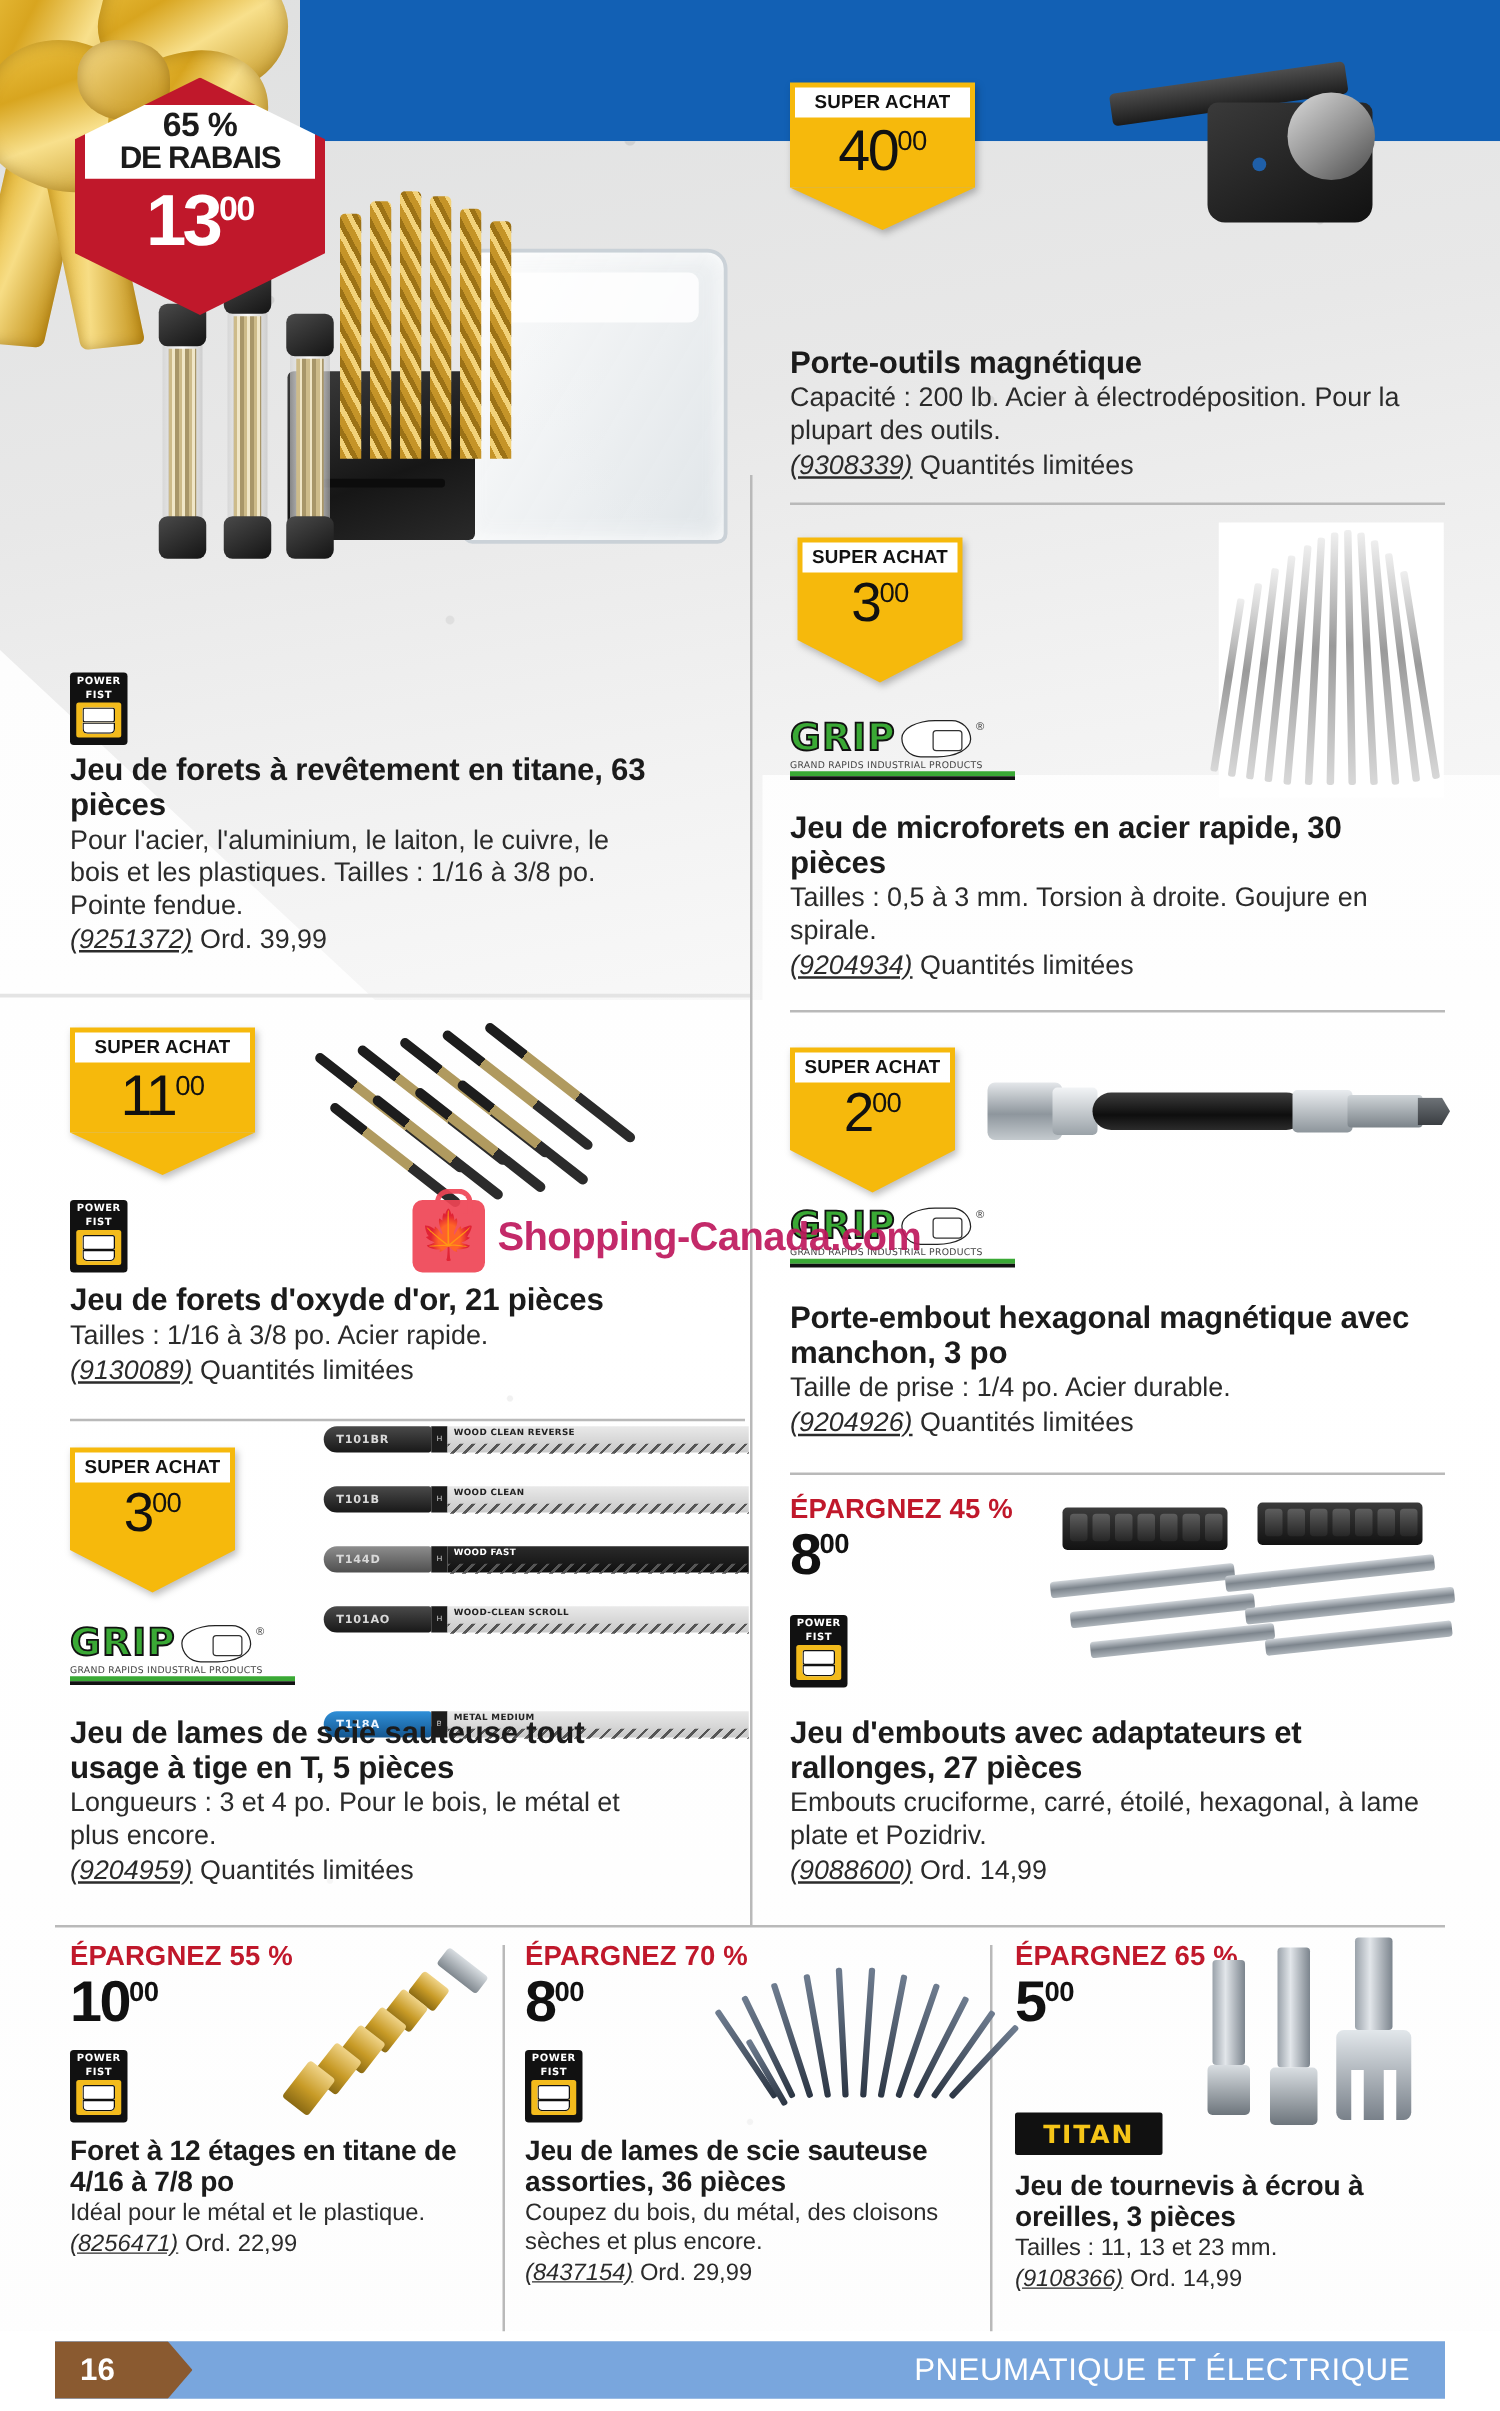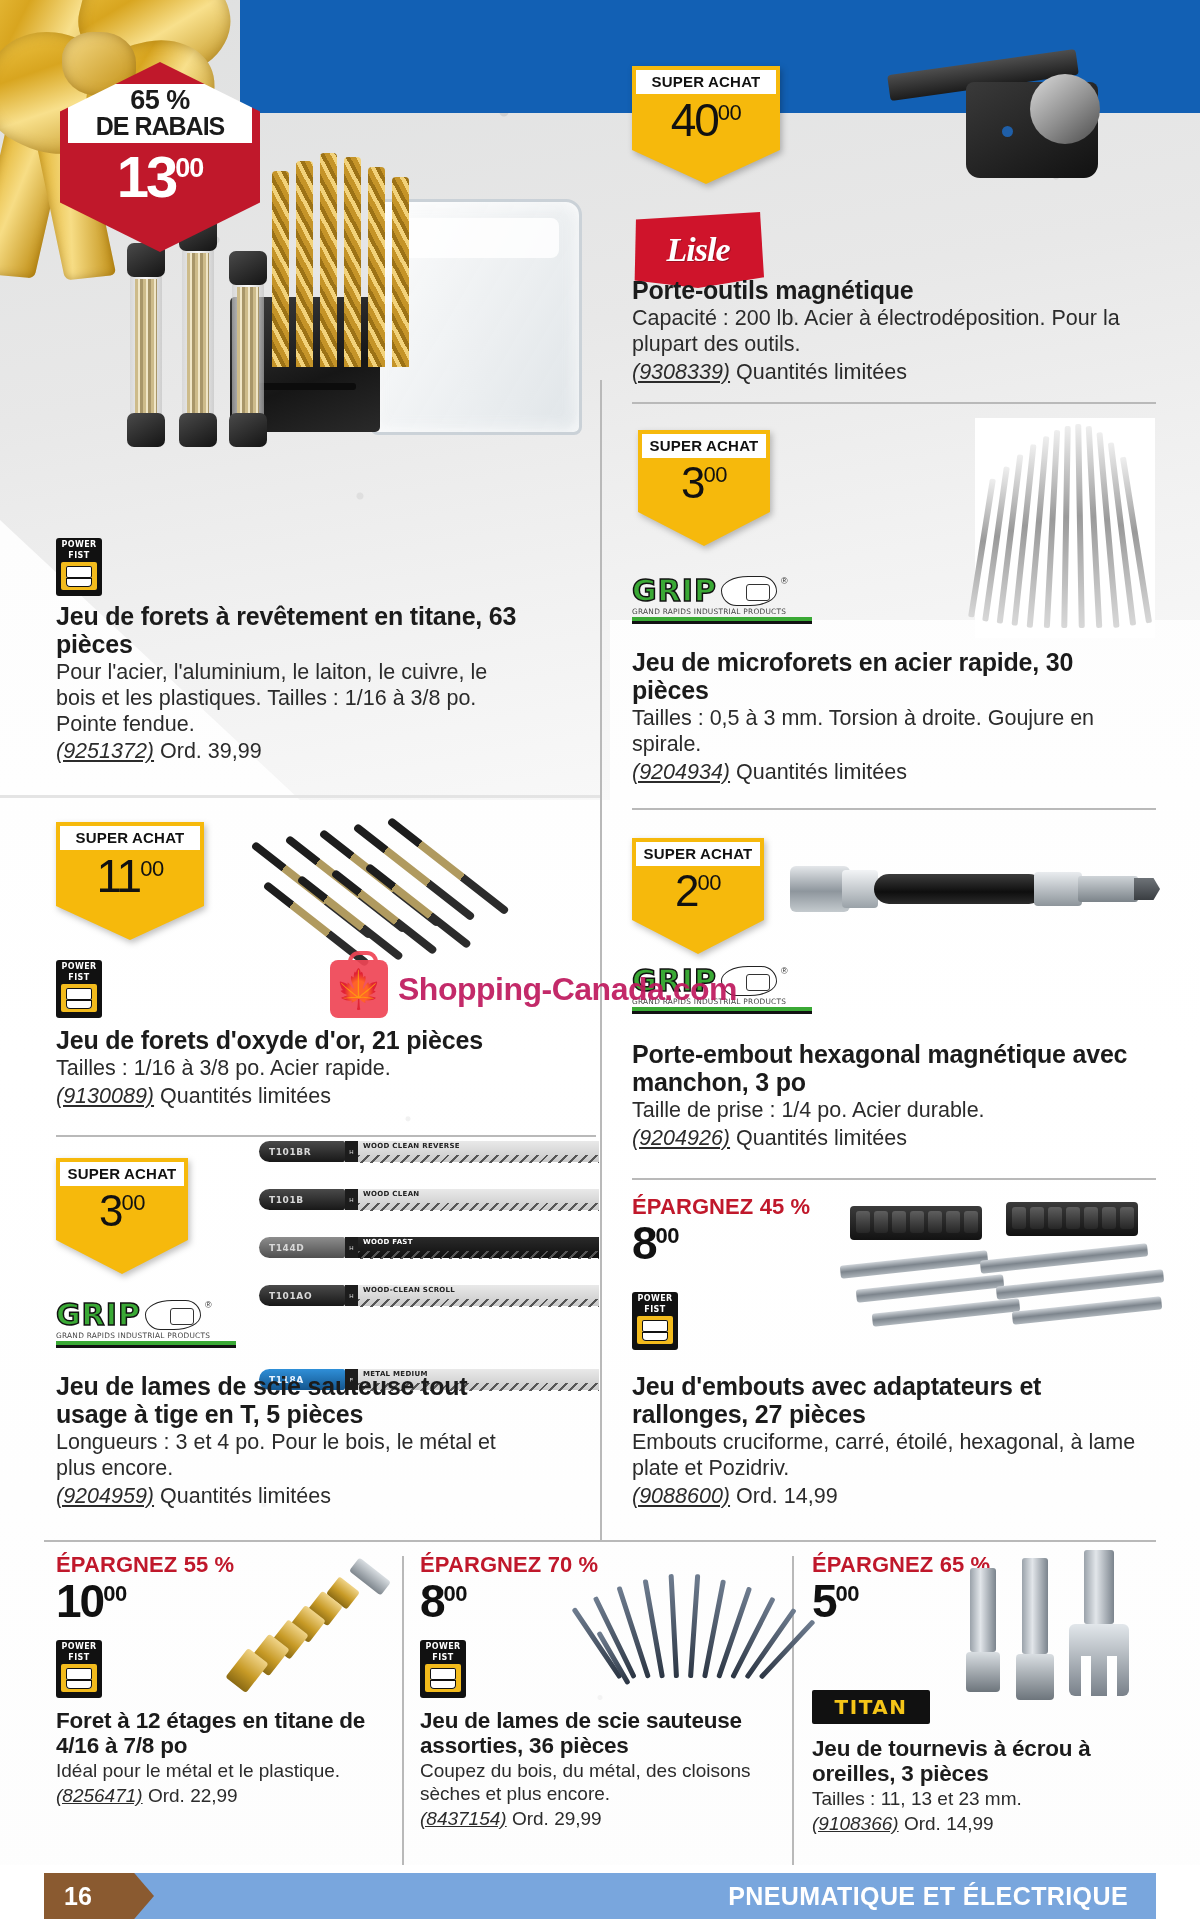--- a/index.html
+++ b/index.html
@@ -389,21 +389,21 @@
     position:absolute; left:0; bottom:0; width:1200px; height:64px;
     background:#ffffff;
   }
   .footer .bar {
     position:absolute; left:44px; top: 8px; width: 1112px; height: 46px;
     background:#79a6dd;
     display:flex; align-items:center; justify-content:flex-end;
     padding-right: 28px;
   }
   .footer .bar span {
-    color:#fff; font-size:25px; font-weight:700; letter-spacing:.4px;
+    color:#fff; font-size:25px; font-weight:400; letter-spacing:.4px;
   }
   .footer .pagenum {
     position:absolute; left:44px; top:8px; width: 110px; height:46px;
     background:#8a5a30; color:#fff;
     clip-path: polygon(0 0, 82% 0, 100% 50%, 82% 100%, 0 100%);
     display:flex; align-items:center; padding-left: 20px;
     font-size: 25px; font-weight:700;
   }
 </style>
 </head>
@@ -611,25 +611,20 @@
     <div class="point"></div>
   </div>
 
   <div style="position:absolute;left:880px;top:48px;width:230px;height:180px;">
     <div style="position:absolute;left:8px;top:14px;width:190px;height:26px;background:linear-gradient(180deg,#4e4e4e,#1c1c1c);border-radius:4px;transform:rotate(-8deg);"></div>
     <div style="position:absolute;left:86px;top:34px;width:132px;height:96px;background:linear-gradient(150deg,#3a3a3a,#111);border-radius:8px 8px 14px 14px;"></div>
     <div style="position:absolute;left:150px;top:26px;width:70px;height:70px;border-radius:50%;background:linear-gradient(140deg,#dcdcdc,#8f8f8f 55%,#4b4b4b);"></div>
     <div style="position:absolute;left:122px;top:78px;width:11px;height:11px;border-radius:50%;background:#1f5fa8;"></div>
   </div>
 
-  <div style="position:absolute;left:632px;top:212px;">
-    <div class="lisle-logo">
-        <span>Lisle</span>
-      </div>
-  </div>
 
   <div style="position:absolute;left:632px;top:276px;width:520px;">
     <div class="p-title">Porte-outils magnétique</div>
     <div class="p-desc">Capacité : 200 lb. Acier à électrodéposition. Pour la plupart des outils.</div>
     <div class="p-desc">
       <span class="p-code">(9308339)</span>
       <span>Quantités limitées</span>
     </div>
   </div>
 

